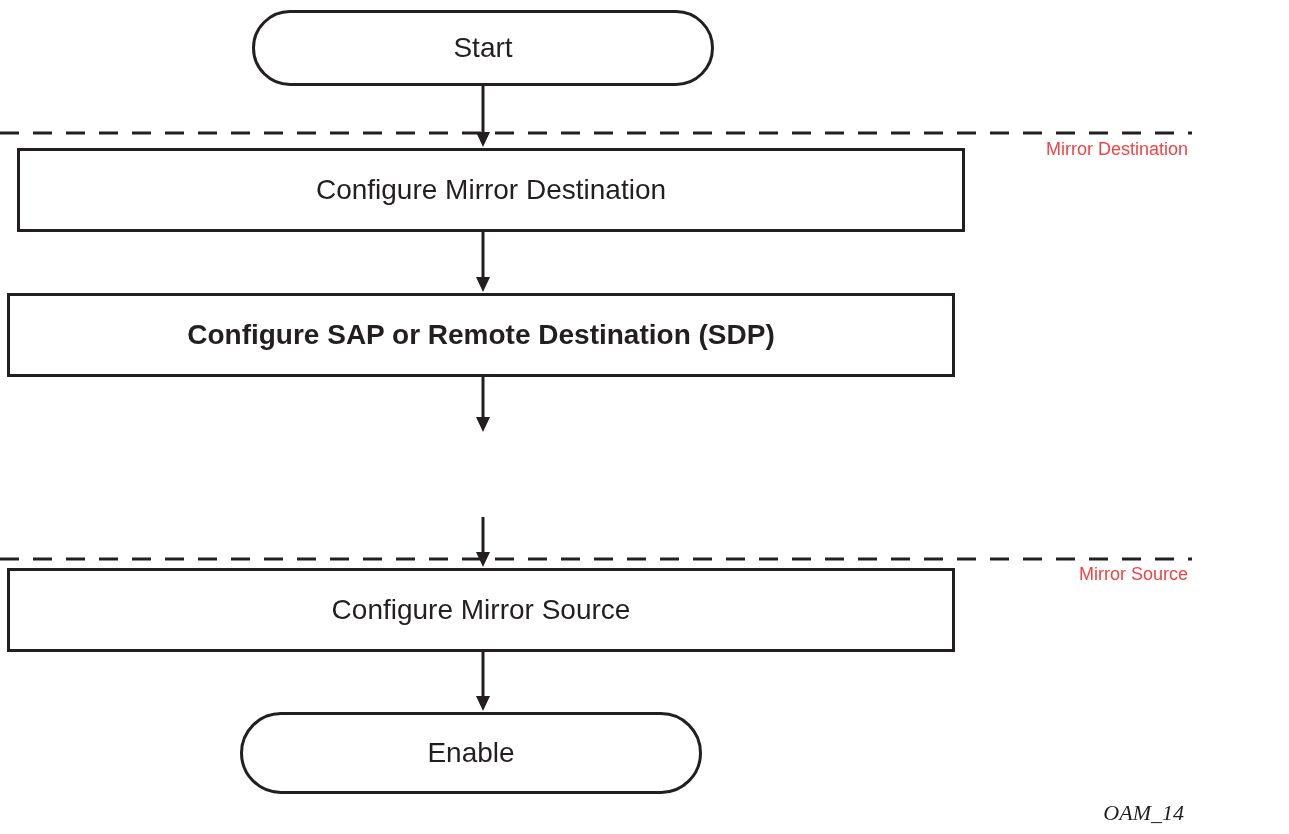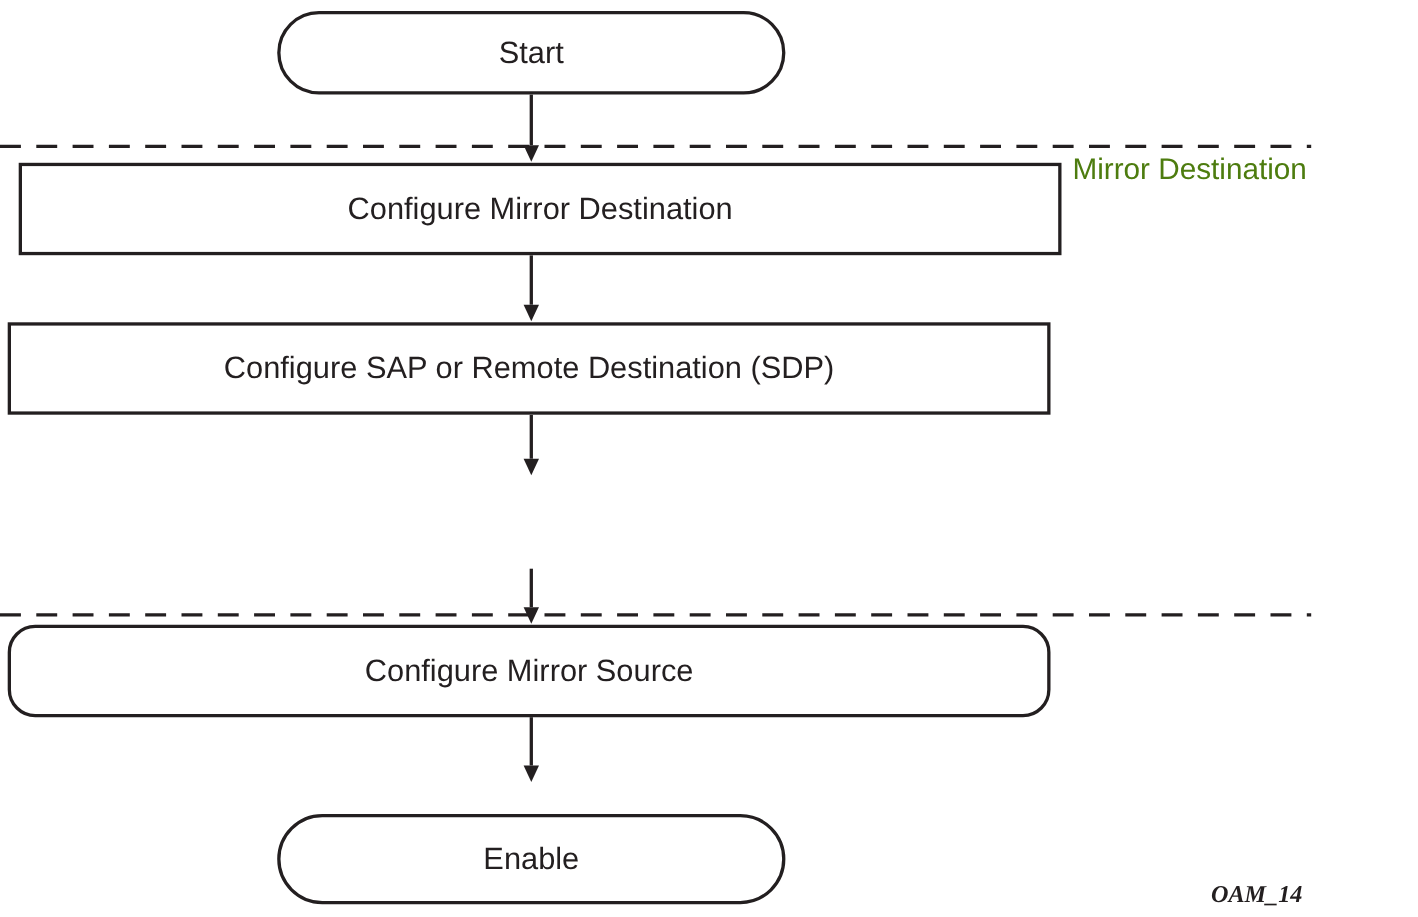--- a/index.html
+++ b/index.html
@@ -34,22 +34,22 @@
       font-size: 28px;
       line-height: 1.2;
       text-align: center;
       z-index: 2;
     }
     .pill {
       border-radius: 42px;
     }
     .section-label {
       position: absolute;
-      color: #4d7c0f;
-      font-size: 27px;
+      color: #ef4444;
+      font-size: 18px;
       white-space: nowrap;
       z-index: 2;
     }
     .watermark {
       position: absolute;
       font-family: "Liberation Serif", serif;
       font-style: italic;
       font-size: 22px;
       color: #231f20;
       white-space: nowrap;
@@ -92,23 +92,24 @@
       <polygon points="476,696 490,696 483,711" fill="#231f20"></polygon>
     </g>
   </svg>
 
   <div class="node pill" style="left:252px; top:10px; width:462px; height:76px;">Start</div>
 
   <div class="section-label" style="right:4px; top:139px;">Mirror Destination</div>
 
   <div class="node rect" style="left:17px; top:148px; width:948px; height:84px;">Configure Mirror Destination</div>
 
-  <div class="node rect" style="left:7px; top:293px; width:948px; height:84px;">Configure SAP or Remote Destination (SDP)</div>
+  <div class="node rect" style="left:7px; top:293px; width:948px; height:84px;font-weight:bold;">Configure SAP or Remote Destination (SDP)</div>
 
 
+  <div class="section-label" style="right:4px; top:564px;">Mirror Source</div>
 
-  <div class="node rect" style="left:7px; top:568px; width:948px; height:84px;border-radius:25px;">Configure Mirror Source</div>
+  <div class="node rect" style="left:7px; top:568px; width:948px; height:84px;">Configure Mirror Source</div>
 
-  <div class="node pill" style="left:252px; top:712px; width:462px; height:82px;margin-top:28px;">Enable</div>
+  <div class="node pill" style="left:240px; top:712px; width:462px; height:82px;">Enable</div>
 
-  <div class="watermark" style="right:8px; top:800px;font-weight:bold;">OAM_14</div>
+  <div class="watermark" style="right:8px; top:800px;">OAM_14</div>
 
 </div>
 
 </body></html>

